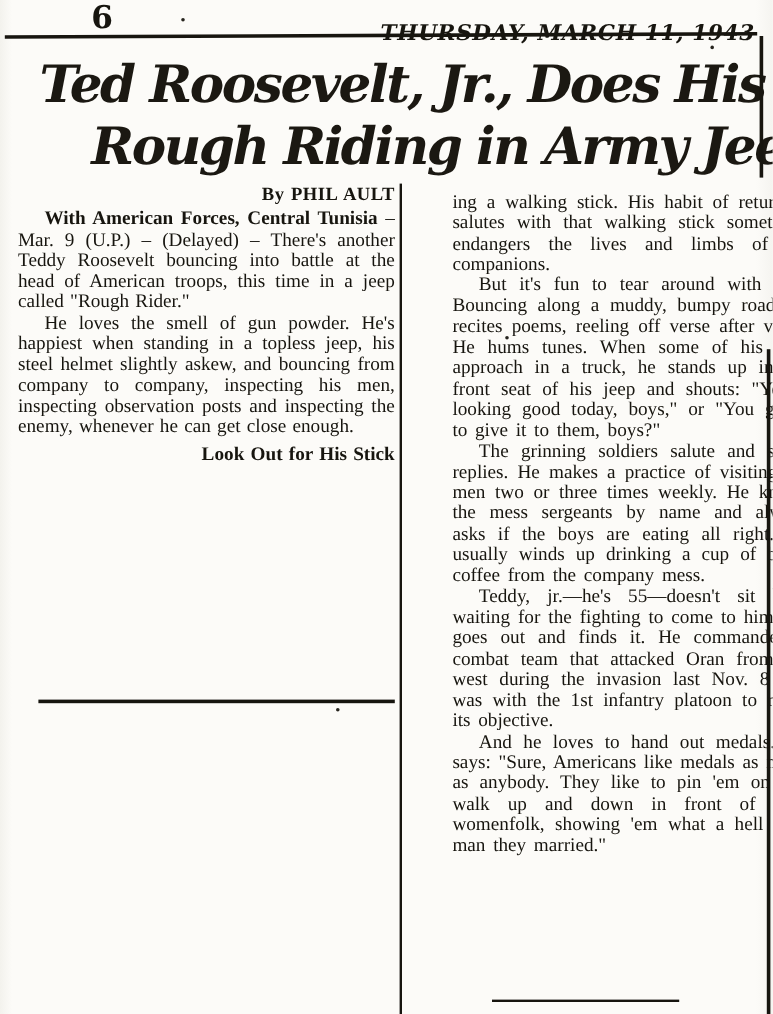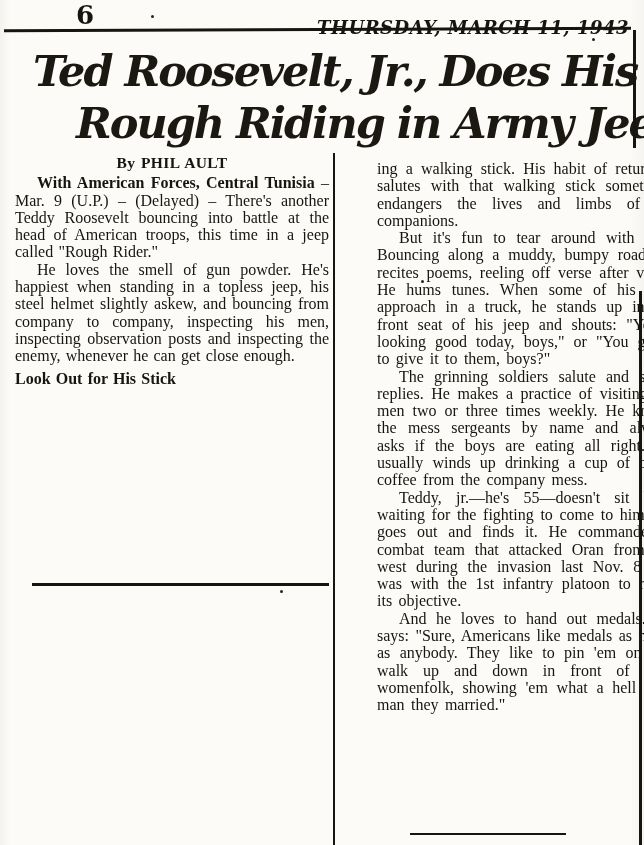--- a/index.html
+++ b/index.html
@@ -13,22 +13,22 @@
   .masthead-date{position:absolute;top:17px;right:15px;font-family:"DejaVu Serif",serif;font-style:italic;font-weight:bold;font-size:18px;letter-spacing:.5px;}
   .header-rule{left:4px;top:28px;width:627px;height:3px;transform:rotate(-.25deg);}
   .headline{position:absolute;left:0;top:45px;margin:0;font-family:"DejaVu Serif",serif;font-style:italic;font-weight:bold;font-size:43px;line-height:52px;letter-spacing:-2px;white-space:nowrap;color:#1b1812;}
   .hl1{display:block;padding-left:33px;}
   .hl2{display:block;padding-left:76px;}
   .col{position:absolute;text-align:justify;font-size:16px;line-height:17.3px;word-spacing:1.2px;}
   .col p{margin:0;text-indent:22px;}
   .col p.noindent{text-indent:0;}
   .col-left{left:15px;top:154px;width:314px;}
   .col-right{left:341px;top:160px;width:297px;word-spacing:2.4px;margin-left:36px;}
-  .byline{text-align:center;font-weight:bold;font-size:15.5px;letter-spacing:.4px;margin-bottom:3px;}
-  .subhead{text-align:left;font-weight:bold;font-size:16px;margin:5px 0 3px;}
+  .byline{text-align:right;font-weight:bold;font-size:15.5px;letter-spacing:.4px;margin-bottom:3px;}
+  .subhead{text-align:right;font-weight:bold;font-size:16px;margin:5px 0 3px;}
   .dateline{font-weight:bold;}
   .col-divider{left:333px;top:153px;width:2px;height:692px;}
   .right-rule-top{left:633px;top:30px;width:3px;height:118px;}
   .right-rule-bottom{left:639px;top:291px;width:3px;height:554px;}
   .left-end-rule{left:32px;top:583px;width:297px;height:3px;}
   .end-rule{left:410px;top:833px;width:156px;height:2px;}
   .speck{position:absolute;width:3px;height:3px;background:#26241e;border-radius:50%;}
 </style>
 </head>
 <body>

